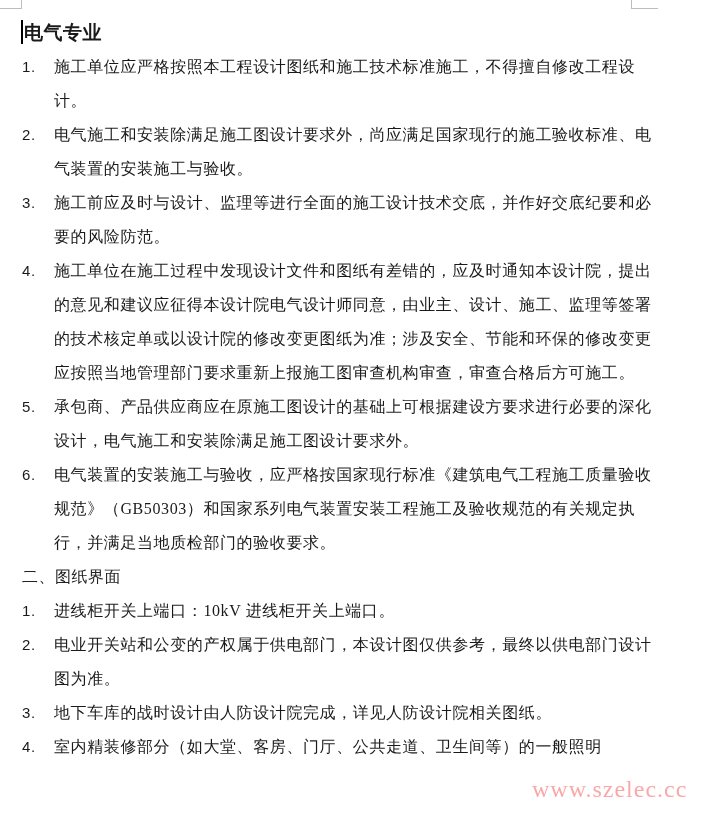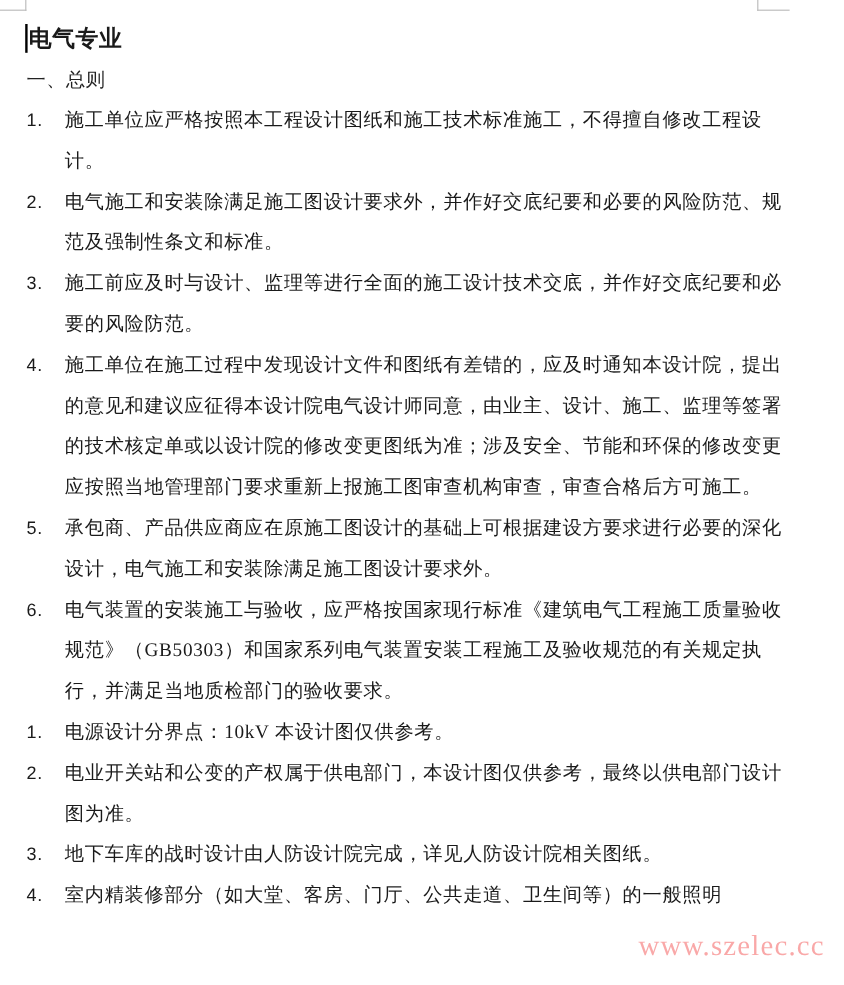--- a/index.html
+++ b/index.html
@@ -31,51 +31,51 @@
 <div class="crop-mark crop-tl"></div>
 <div class="crop-mark crop-tr"></div>
 
 <div class="page">
   <div class="title-row">
     <div class="cursor"></div>
     <div class="doc-title">电气专业</div>
   </div>
 
   <div>
-    <div class="section-heading">一、总则</div>
     <div class="list-item">
       <span class="list-num">1.</span>
       <span class="list-text">施工单位应严格按照本工程设计图纸和施工技术标准施工，不得擅自修改工程设计。</span>
     </div>
     <div class="list-item">
       <span class="list-num">2.</span>
-      <span class="list-text">电气施工和安装除满足施工图设计要求外，并作好交底纪要和必要的风险防范、规范及强制性条文和标准。</span>
+      <span class="list-text">电气施工和安装除满足施工图设计要求外，尚应满足国家现行的施工验收标准、电气装置的安装施工与验收。</span>
     </div>
     <div class="list-item">
       <span class="list-num">3.</span>
       <span class="list-text">施工前应及时与设计、监理等进行全面的施工设计技术交底，并作好交底纪要和必要的风险防范。</span>
     </div>
     <div class="list-item">
       <span class="list-num">4.</span>
       <span class="list-text">施工单位在施工过程中发现设计文件和图纸有差错的，应及时通知本设计院，提出的意见和建议应征得本设计院电气设计师同意，由业主、设计、施工、监理等签署的技术核定单或以设计院的修改变更图纸为准；涉及安全、节能和环保的修改变更应按照当地管理部门要求重新上报施工图审查机构审查，审查合格后方可施工。</span>
     </div>
     <div class="list-item">
       <span class="list-num">5.</span>
       <span class="list-text">承包商、产品供应商应在原施工图设计的基础上可根据建设方要求进行必要的深化设计，电气施工和安装除满足施工图设计要求外。</span>
     </div>
     <div class="list-item">
       <span class="list-num">6.</span>
       <span class="list-text">电气装置的安装施工与验收，应严格按国家现行标准《建筑电气工程施工质量验收规范》（GB50303）和国家系列电气装置安装工程施工及验收规范的有关规定执行，并满足当地质检部门的验收要求。</span>
     </div>
   </div>
 
   <div>
+    <div class="section-heading">二、图纸界面</div>
     <div class="list-item">
       <span class="list-num">1.</span>
-      <span class="list-text">电源设计分界点：10kV 本设计图仅供参考。</span>
+      <span class="list-text">进线柜开关上端口：10kV 进线柜开关上端口。</span>
     </div>
     <div class="list-item">
       <span class="list-num">2.</span>
       <span class="list-text">电业开关站和公变的产权属于供电部门，本设计图仅供参考，最终以供电部门设计图为准。</span>
     </div>
     <div class="list-item">
       <span class="list-num">3.</span>
       <span class="list-text">地下车库的战时设计由人防设计院完成，详见人防设计院相关图纸。</span>
     </div>
     <div class="list-item">

